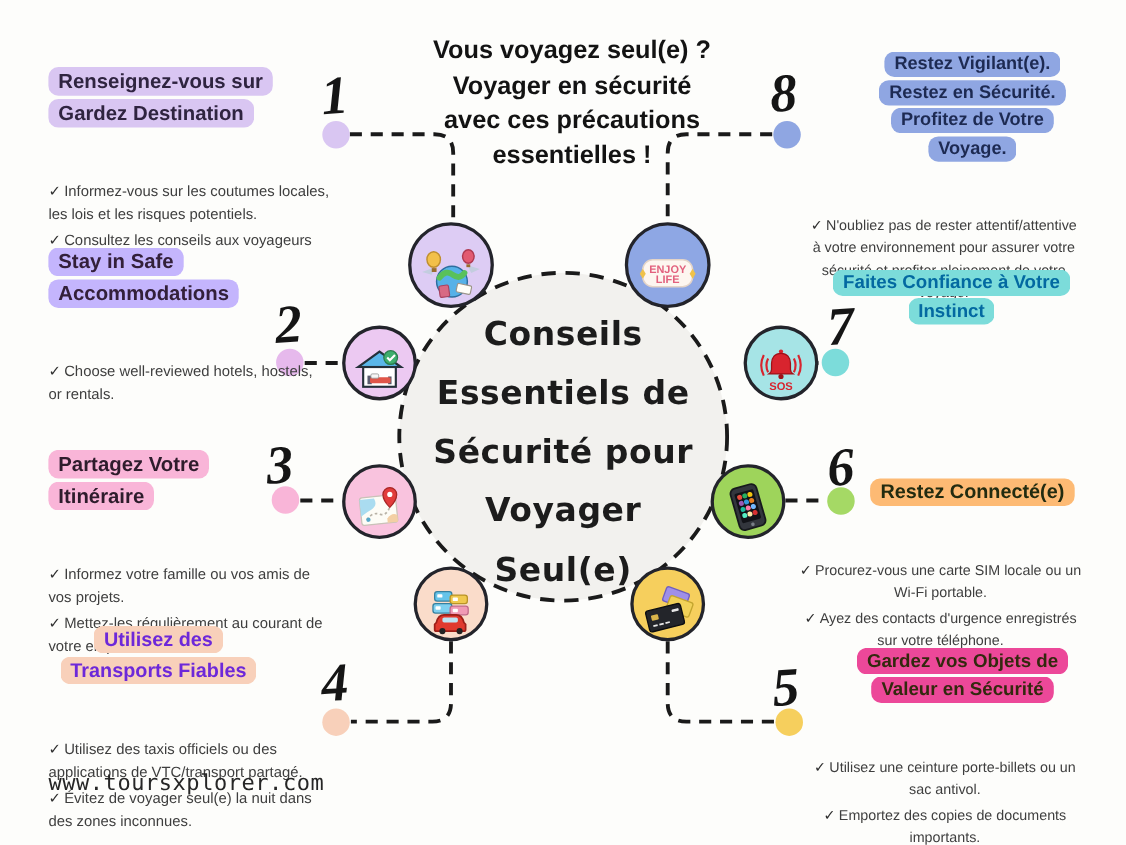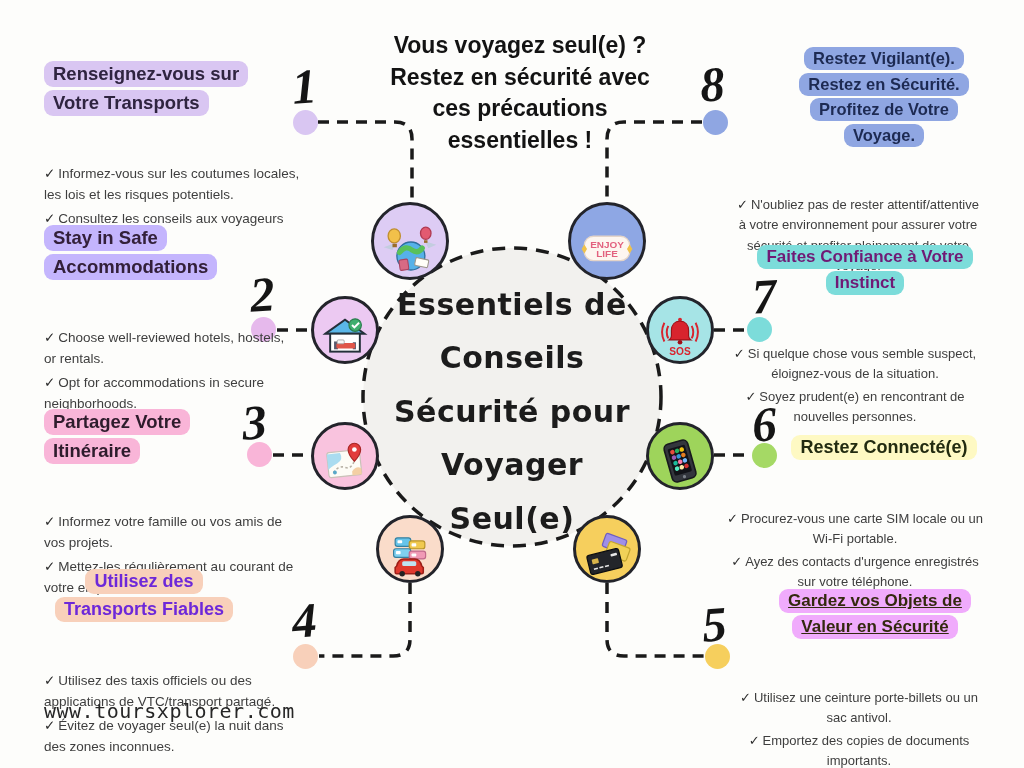--- a/index.html
+++ b/index.html
@@ -56,24 +56,24 @@
     <path d="M702 122 H624 Q607 122 607 139 V203"></path>
     <path d="M277 330 H311"></path>
     <path d="M714 330 H747"></path>
     <path d="M273 455 H311"></path>
     <path d="M714 455 H752"></path>
     <path d="M410 583 V639 Q410 656 393 656 H319"></path>
     <path d="M607 583 V639 Q607 656 624 656 H704"></path>
   </g>
 </svg>
 
-<div class="top-title">Vous voyagez seul(e) ? Restez en sécurité avec ces précautions essentielles !</div>
+<div class="top-title">Vous voyagez seul(e) ? Voyager en sécurité avec ces précautions essentielles !</div>
 <div class="center-text">
+  <span>Conseils</span>
   <span>Essentiels de</span>
-  <span>Conseils</span>
   <span>Sécurité pour</span>
   <span>Voyager</span>
   <span>Seul(e)</span>
 </div>
 
 <div class="num" style="left:292px;top:62px">1</div>
 <div class="num" style="left:250px;top:270px">2</div>
 <div class="num" style="left:242px;top:398px">3</div>
 <div class="num" style="left:292px;top:596px">4</div>
 <div class="num" style="left:702px;top:600px">5</div>
@@ -118,21 +118,21 @@
     <polygon points="7,29 32,11 57,29" fill="#5ab7e9" stroke="#24303a" stroke-width="2.5"></polygon>
     <rect x="13" y="29" width="38" height="23" fill="#ffffff" stroke="#24303a" stroke-width="2.5"></rect>
     <rect x="18" y="39" width="5" height="10" fill="#5a5a6e"></rect>
     <rect x="42" y="40" width="4" height="9" fill="#5a5a6e"></rect>
     <rect x="21" y="41" width="24" height="7" rx="2" fill="#e0564a"></rect>
     <rect x="22" y="37" width="9" height="5" rx="1.5" fill="#f7f7f7" stroke="#9a9a9a"></rect>
     <circle cx="45" cy="18" r="8" fill="#3fae6e" stroke="#2b7d4e" stroke-width="1.5"></circle>
     <path d="M41 18 l3 3 l6 -6" stroke="#ffffff" stroke-width="2.5" fill="none"></path>
   </svg>
 </div>
-<div class="icircle" style="left: 646px; top: 296px; width: 68px; height: 68px; background-color: rgb(166, 228, 230);">
+<div class="icircle" style="left: 676px; top: 296px; width: 68px; height: 68px; background-color: rgb(166, 228, 230);">
   <svg width="50" height="50" viewBox="0 0 64 64">
     <path d="M17 19 q-4 8 0 16" stroke="#d8242e" stroke-width="2.5" fill="none"></path>
     <path d="M12 15 q-6 12 0 24" stroke="#d8242e" stroke-width="2.5" fill="none"></path>
     <path d="M47 19 q4 8 0 16" stroke="#d8242e" stroke-width="2.5" fill="none"></path>
     <path d="M52 15 q6 12 0 24" stroke="#d8242e" stroke-width="2.5" fill="none"></path>
     <circle cx="32" cy="11" r="2.5" fill="#d8242e"></circle>
     <path d="M32 13 c7 0 11 5 11 12 v7 q0 3 3 5 h-28 q3 -2 3 -5 v-7 c0 -7 4 -12 11 -12 z" fill="#d8242e" stroke="#a01018" stroke-width="1.5"></path>
     <circle cx="32" cy="40" r="3" fill="#a01018"></circle>
     <text x="32" y="56" text-anchor="middle" font-size="13" font-weight="bold" fill="#d8242e" font-family="Liberation Sans, sans-serif">SOS</text>
   </svg>
@@ -197,35 +197,34 @@
       <rect x="14" y="46" width="5" height="2" fill="#e8e8e8"></rect>
       <rect x="21" y="46" width="5" height="2" fill="#e8e8e8"></rect>
       <rect x="28" y="46" width="5" height="2" fill="#e8e8e8"></rect>
       <rect x="38" y="34" width="8" height="3" rx="1" fill="#e8e8e8"></rect>
     </g>
   </svg>
 </div>
 
 <section class="tip left" style="left:44px;top:60px">
   <h2 style="width: 222px; font-size: 18.5px; color: rgb(47, 36, 64);">
-    <span class="hl" style="background-color: rgb(217, 198, 242);">Renseignez-vous sur Votre Transports</span>
+    <span class="hl" style="background-color: rgb(217, 198, 242);">Renseignez-vous sur Gardez Destination</span>
   </h2>
   <div class="bullets" style="width:256px">
     <p><span class="check">✓</span><span>Informez-vous sur les coutumes locales, les lois et les risques potentiels.</span></p>
     <p><span class="check">✓</span><span>Consultez les conseils aux voyageurs du gouvernement.</span></p>
   </div>
 </section>
 
 <section class="tip left" style="left:44px;top:224px">
   <h2 style="width: 190px; font-size: 18.5px; color: rgb(51, 32, 58);">
     <span class="hl" style="background-color: #c4b5fd;">Stay in Safe Accommodations</span>
   </h2>
   <div class="bullets" style="width:245px">
     <p><span class="check">✓</span><span>Choose well-reviewed hotels, hostels, or rentals.</span></p>
-    <p><span class="check">✓</span><span>Opt for accommodations in secure neighborhoods.</span></p>
   </div>
 </section>
 
 <section class="tip left" style="left:44px;top:408px">
   <h2 style="width: 165px; font-size: 18.5px; color: rgb(46, 28, 44);">
     <span class="hl" style="background-color: rgb(249, 181, 216);">Partagez Votre Itinéraire</span>
   </h2>
   <div class="bullets" style="width:250px">
     <p><span class="check">✓</span><span>Informez votre famille ou vos amis de vos projets.</span></p>
     <p><span class="check">✓</span><span>Mettez-les régulièrement au courant de votre emplacement.</span></p>
@@ -245,42 +244,40 @@
 <section class="tip right" style="right:40px;top:46px">
   <h2 style="width: 200px; font-size: 16.5px; color: rgb(29, 42, 82);">
     <span class="hl" style="background-color: rgb(143, 166, 226);">Restez Vigilant(e). Restez en Sécurité. Profitez de Votre Voyage.</span>
   </h2>
   <div class="bullets" style="width:252px;font-size:13px">
     <p><span class="check">✓</span><span>N'oubliez pas de rester attentif/attentive à votre environnement pour assurer votre sécurité et profiter pleinement de votre voyage.</span></p>
   </div>
 </section>
 
 <section class="tip right" style="right:40px;top:244px">
-  <h2 style="width: 238px; font-size: 17px; color: #701a75;">
+  <h2 style="width: 238px; font-size: 17px; color: #0369a1;">
     <span class="hl" style="background-color: rgb(124, 220, 218);">Faites Confiance à Votre Instinct</span>
   </h2>
   <div class="bullets" style="width:258px;font-size:13px">
-    <p><span class="check">✓</span><span>Si quelque chose vous semble suspect, éloignez-vous de la situation.</span></p>
-    <p><span class="check">✓</span><span>Soyez prudent(e) en rencontrant de nouvelles personnes.</span></p>
   </div>
 </section>
 
 <section class="tip right" style="right:40px;top:434px">
   <h2 style="width: 200px; font-size: 18px; color: rgb(34, 43, 16);">
-    <span class="hl" style="background-color: #fef9c3;">Restez Connecté(e)</span>
+    <span class="hl" style="background-color: #fdba74;">Restez Connecté(e)</span>
   </h2>
   <div class="bullets" style="width:258px;font-size:13px">
     <p><span class="check">✓</span><span>Procurez-vous une carte SIM locale ou un Wi-Fi portable.</span></p>
     <p><span class="check">✓</span><span>Ayez des contacts d'urgence enregistrés sur votre téléphone.</span></p>
   </div>
 </section>
 
 <section class="tip right" style="right:40px;top:588px">
   <h2 style="width: 218px; font-size: 17px; color: rgb(51, 41, 14);">
-    <span class="hl" style="background-color: #f0abfc; text-decoration: underline;">Gardez vos Objets de Valeur en Sécurité</span>
+    <span class="hl" style="background-color: #ec4899;">Gardez vos Objets de Valeur en Sécurité</span>
   </h2>
   <div class="bullets" style="width:250px;font-size:13px">
     <p><span class="check">✓</span><span>Utilisez une ceinture porte-billets ou un sac antivol.</span></p>
     <p><span class="check">✓</span><span>Emportez des copies de documents importants.</span></p>
   </div>
 </section>
 
 <div class="website">www.toursxplorer.com</div>
 
 </body></html>

